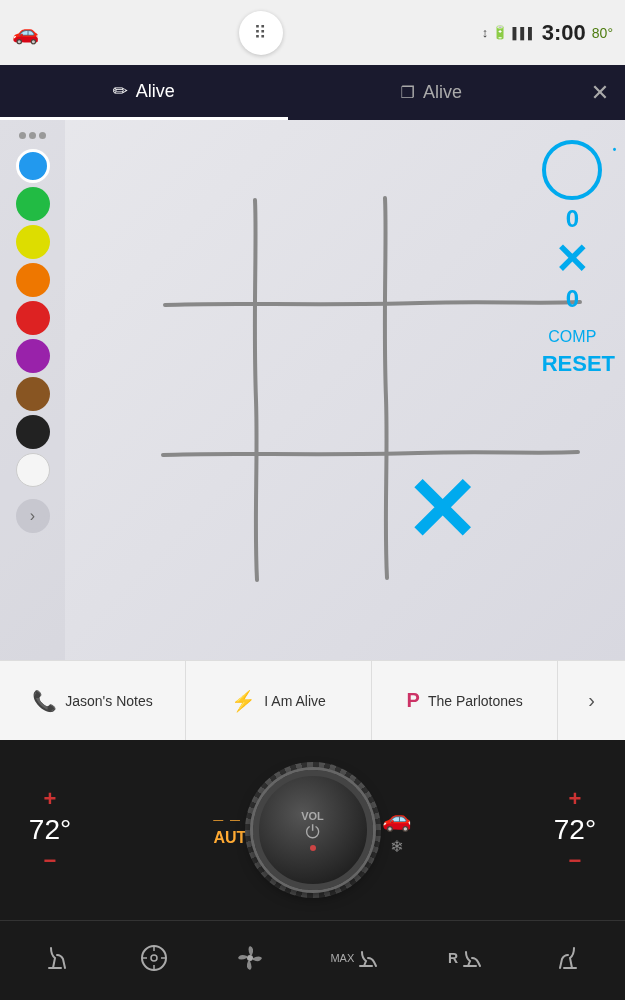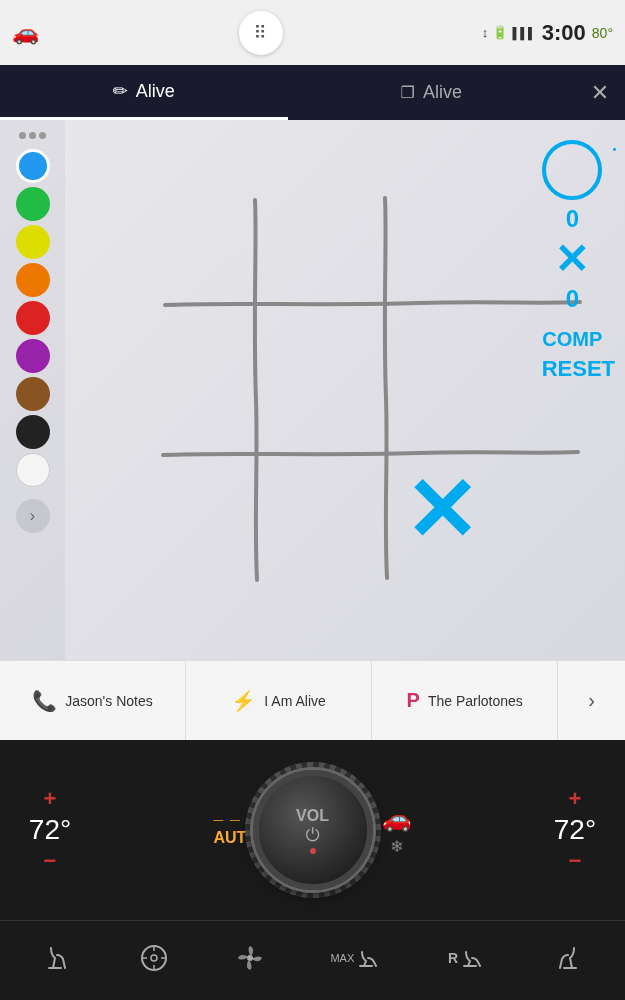--- a/index.html
+++ b/index.html
@@ -164,22 +164,22 @@
       font-weight: bold;
       color: #00aaee;
       line-height: 1;
     }
     .score-x-num {
       font-size: 24px;
       font-weight: bold;
       color: #00aaee;
     }
     .comp-label {
-      font-size: 20px;
-      font-weight: bold;
+      font-size: 16px;
+      font-weight: normal;
       color: #00aaee;
     }
     .reset-label {
       font-size: 22px;
       font-weight: bold;
       color: #00aaee;
       cursor: pointer;
       margin-left: 12px;
     }
 
@@ -262,21 +262,21 @@
       justify-content: center;
       cursor: pointer;
       position: relative;
     }
     .vol-ring {
       position: absolute;
       width: 136px; height: 136px;
       border-radius: 50%;
       background: repeating-conic-gradient(#333 0deg 5deg, #555 5deg 10deg);
     }
-    .vol-label { font-size: 16px; color: #aaa; font-weight: bold; z-index: 1; }
+    .vol-label { font-size: 11px; color: #aaa; font-weight: bold; z-index: 1; }
     .vol-power { font-size: 18px; color: #aaa; z-index: 1; }
     .vol-dot { width: 6px; height: 6px; border-radius: 50%; background: #cc4444; margin-top: 2px; z-index: 1; }
     .auto-label { color: #ffaa33; font-size: 16px; font-weight: bold; }
     .climate-lines { color: #ffaa33; font-size: 10px; letter-spacing: 2px; }
 
     
     #bottom-bar {
       width: 625px;
       height: 75px;
       background: #1a1a1a;

